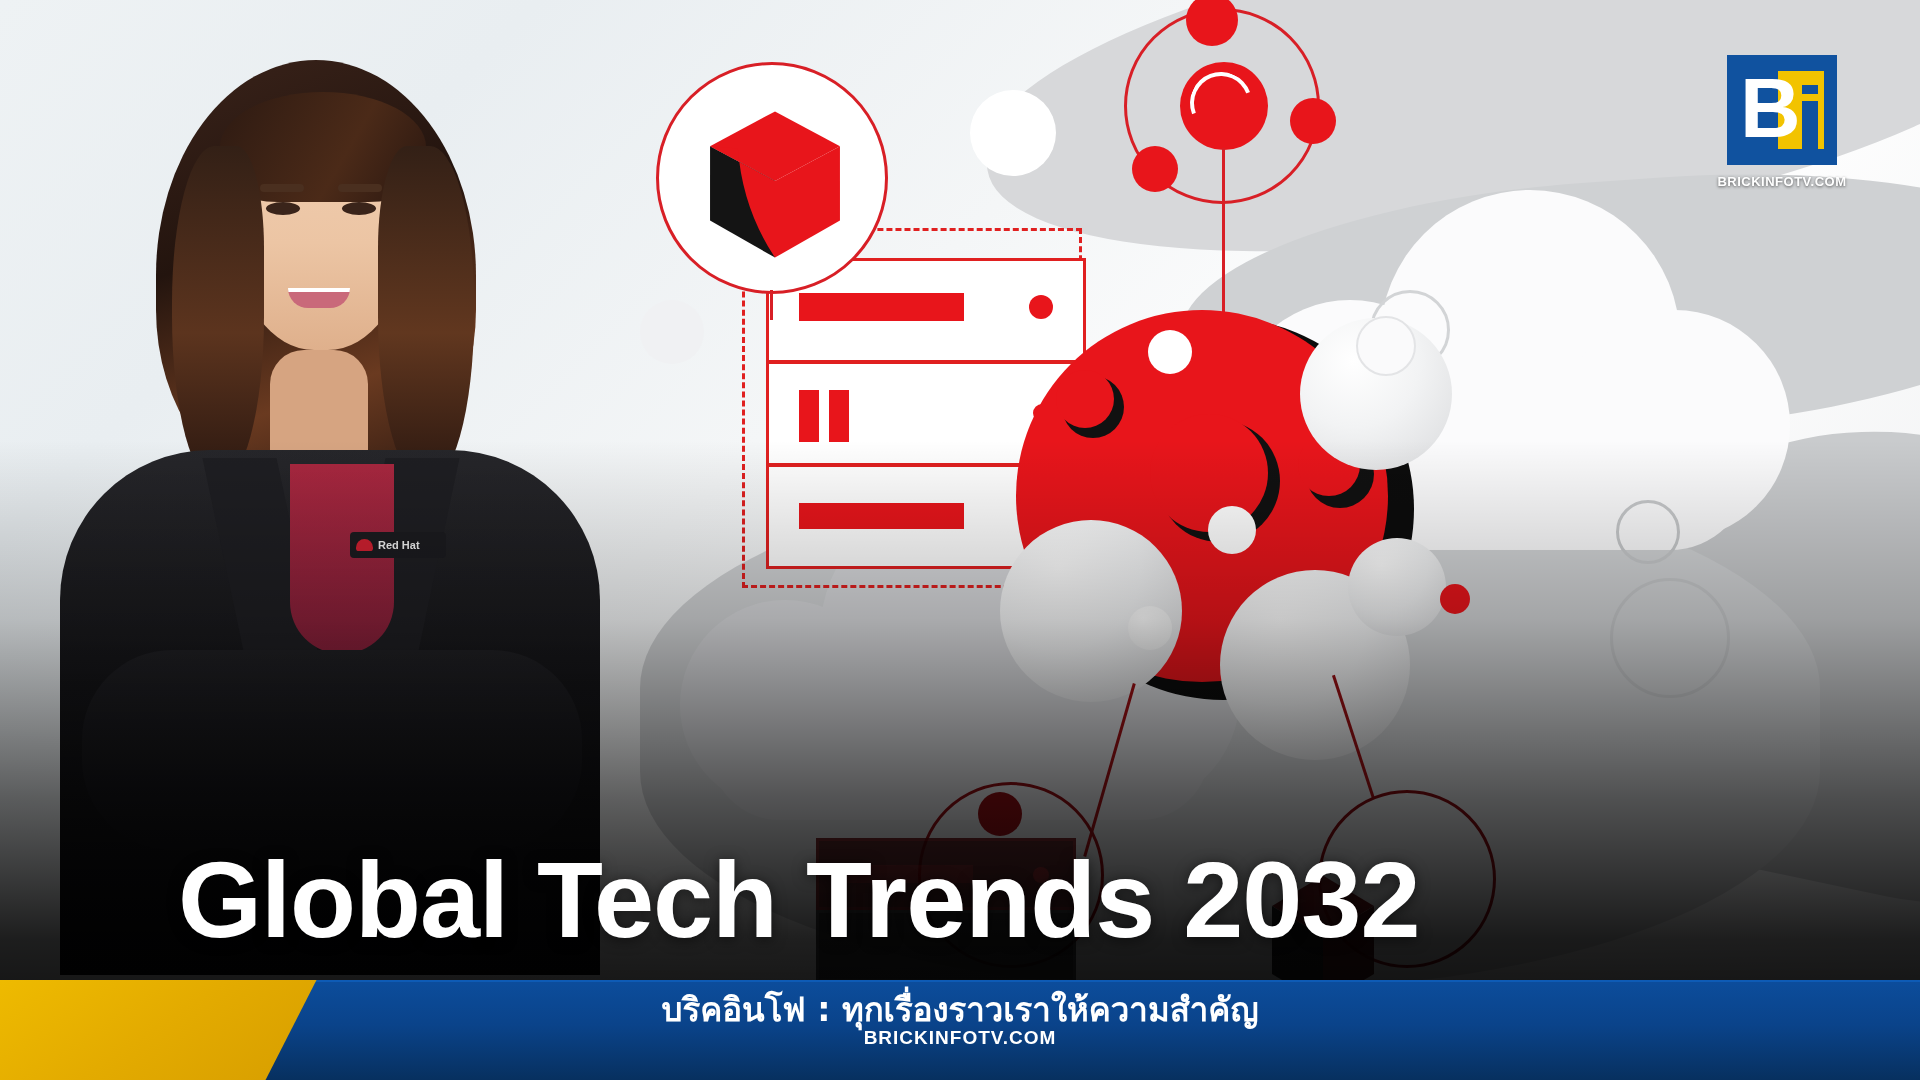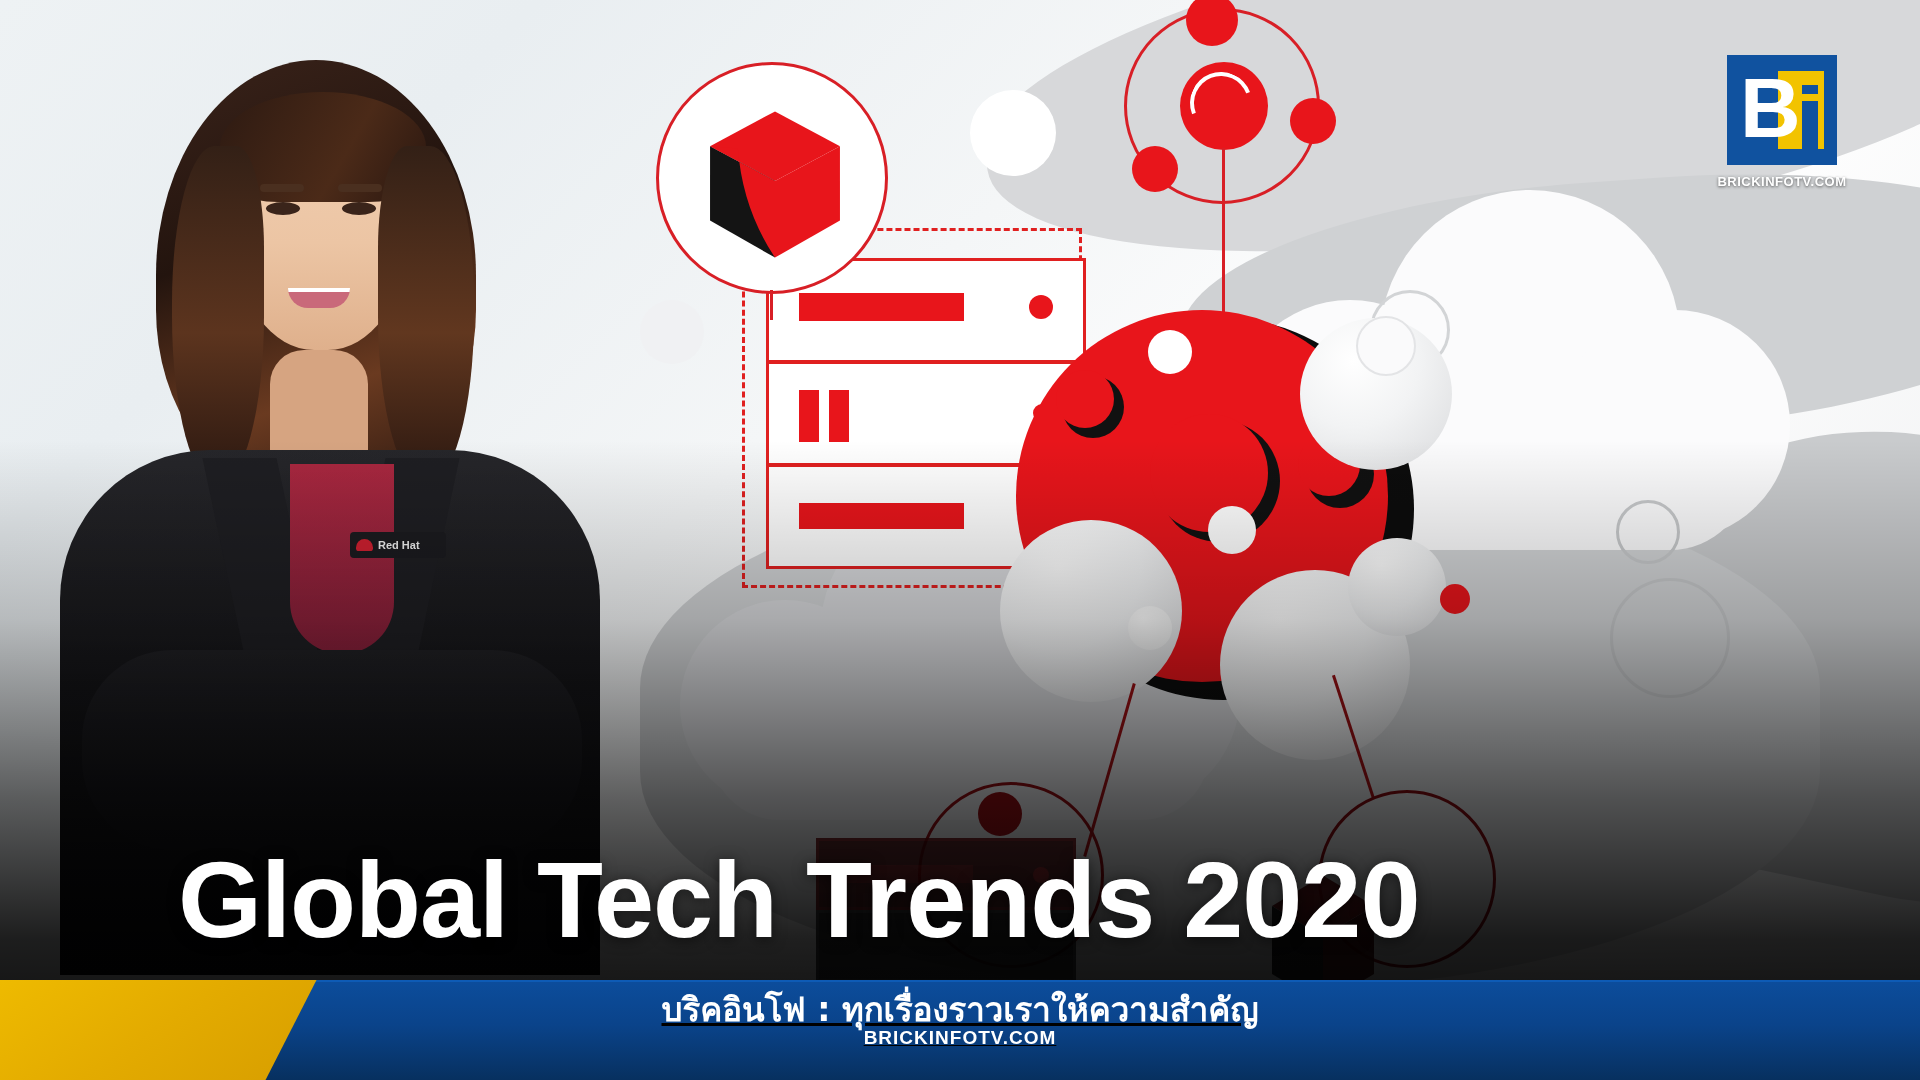--- a/index.html
+++ b/index.html
@@ -94,21 +94,21 @@
   #banner {
     position:absolute; left:0; bottom:0; width:1920px; height:100px;
     background:linear-gradient(to bottom,#0c4d9c 0%,#0a438a 45%,#07305f 100%);
     overflow:hidden;
   }
   #banner .gold {
     position:absolute; left:-40px; top:-28px; width:330px; height:160px;
     background:linear-gradient(135deg,#f0bd00 0%,#e3ab00 55%,#d89f00 100%);
     transform:skewX(-27deg);
   }
-  #banner .txt { position:absolute; left:0; right:0; top:0; text-align:center;text-decoration:underline; }
+  #banner .txt { position:absolute; left:0; right:0; top:0; text-align:center; }
   #banner .thai {
     margin-top:12px; font-size:33px; font-weight:bold; color:#ffffff;
     font-family:"DejaVu Sans", sans-serif; line-height:1.12;
   }
   #banner .url {
     font-size:19px; font-weight:bold; color:#ffffff; letter-spacing:1px; margin-top:-2px;
   }
   #banner .topline { position:absolute; left:0; top:0; width:100%; height:2px; background:#0e5bb5; }
 </style>
 </head>
@@ -274,21 +274,21 @@
 
     <div class="px" style="left:290px; top:482px; width:96px; height:26px; border-radius:4px;
                 background:#1b1b1f; display:flex; align-items:center; gap:5px; padding-left:6px;">
       <span style="width:17px;height:12px;border-radius:9px 9px 3px 3px;background:#cf2030;display:block;"></span>
       <span style="color:#f0f0f0;font-size:11px;font-weight:bold;">Red Hat</span>
     </div>
   </div>
 
   <div id="vignette"></div>
 
-  <div id="title">Global Tech Trends 2020</div>
+  <div id="title">Global Tech Trends 2032</div>
 
   <div id="logo">
     <div class="mark">
       <div class="inner">
         <div class="yellow"></div>
         <div class="bletter">B</div>
         <div class="idot"></div>
         <div class="istem"></div>
       </div>
     </div>

